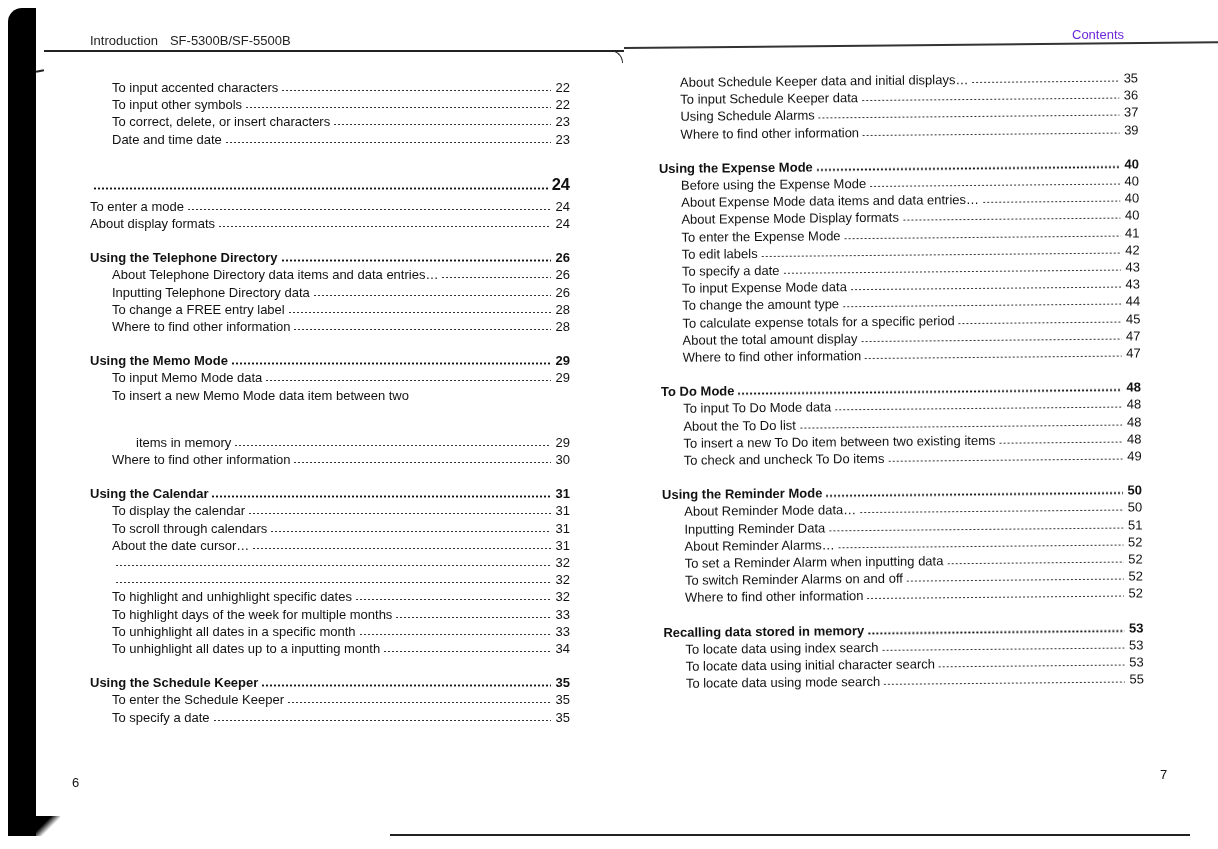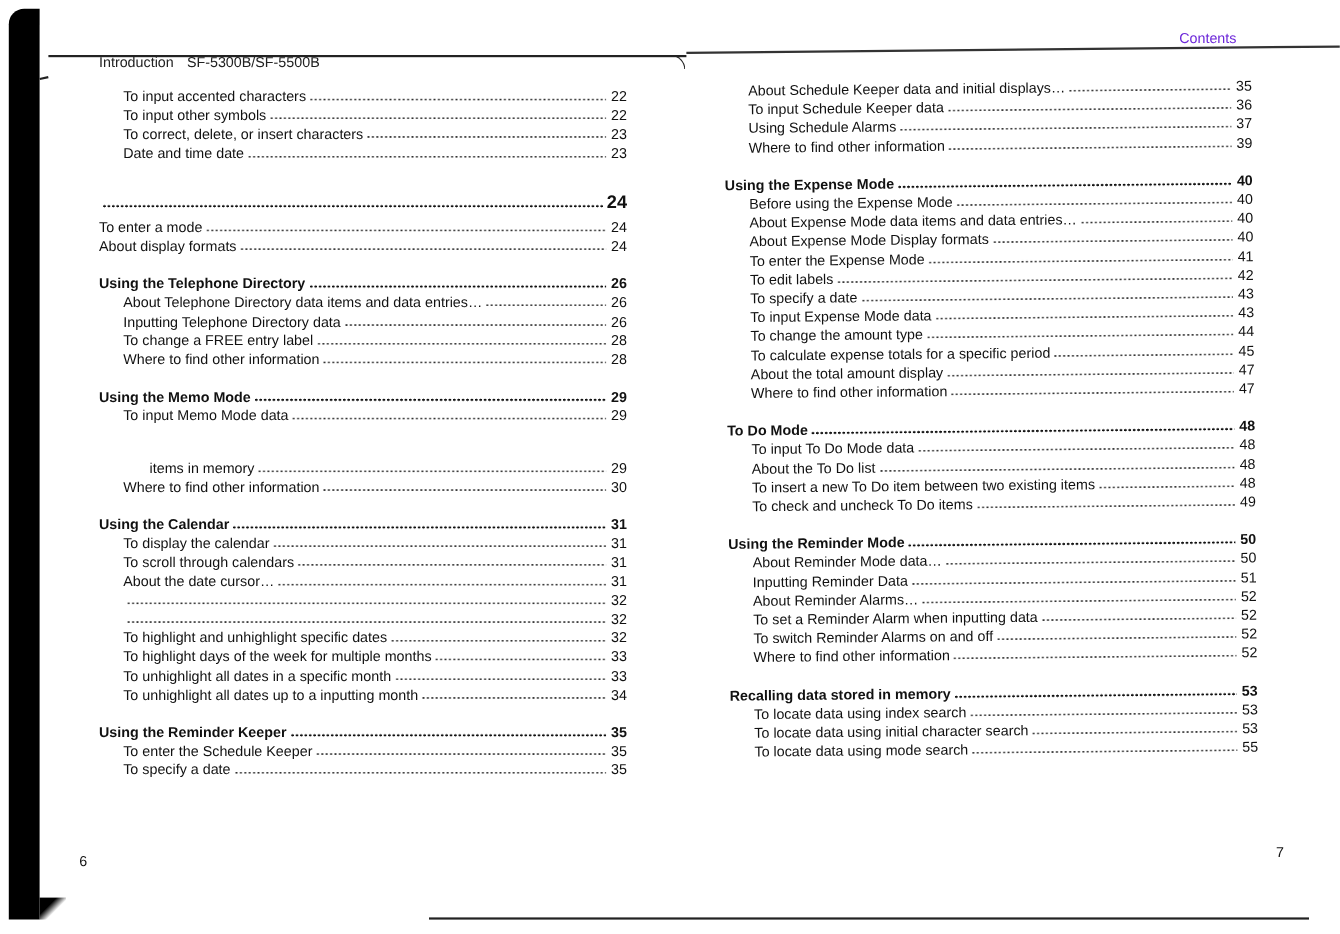--- a/index.html
+++ b/index.html
@@ -11,21 +11,21 @@
     position: absolute; left: 8px; top: 8px; width: 28px; height: 828px;
     background: #000; border-top-left-radius: 14px;
   }
   .binding-foot {
     position: absolute; left: 36px; top: 816px; width: 24px; height: 20px;
     background: linear-gradient(135deg, #000 0%, #000 35%, transparent 60%);
   }
   .tick-mark { position: absolute; left: 36px; top: 70px; width: 8px; height: 2px; background: #222; transform: rotate(-12deg); }
 
   .running-head-left {
-    position: absolute; left: 90px; top: 49px; font-size: 13px; color: #222;
+    position: absolute; left: 90px; top: 33px; font-size: 13px; color: #222;
   }
   .running-head-left .sep { display: inline-block; width: 12px; }
   .running-head-right {
     position: absolute; left: 1072px; top: 27px; font-size: 13px; color: #6d28d9;
   }
   .rule-left {
     position: absolute; left: 44px; top: 50px; width: 580px; height: 1.5px; background: #222;
   }
   .rule-left-curve {
     position: absolute; left: 600px; top: 50px; width: 22px; height: 12px;
@@ -152,20 +152,23 @@
   <div class="entry head">
       <span class="label">Using the Memo Mode</span>
       <span class="leader"></span>
       <span class="page">29</span>
     </div>
   <div class="entry sub">
       <span class="label">To input Memo Mode data</span>
       <span class="leader"></span>
       <span class="page">29</span>
     </div>
+  <div class="entry sub">
+      <span class="label">To insert a new Memo Mode data item between two</span>
+    </div>
   <div class="entry sub2">
       <span class="label">items in memory</span>
       <span class="leader"></span>
       <span class="page">29</span>
     </div>
   <div class="entry sub">
       <span class="label">Where to find other information</span>
       <span class="leader"></span>
       <span class="page">30</span>
     </div>
@@ -215,21 +218,21 @@
       <span class="page">33</span>
     </div>
   <div class="entry sub">
       <span class="label">To unhighlight all dates up to a inputting month</span>
       <span class="leader"></span>
       <span class="page">34</span>
     </div>
 
   <div class="gap-sm"></div>
   <div class="entry head">
-      <span class="label">Using the Reminder Keeper</span>
+      <span class="label">Using the Schedule Keeper</span>
       <span class="leader"></span>
       <span class="page">35</span>
     </div>
   <div class="entry sub">
       <span class="label">To enter the Schedule Keeper</span>
       <span class="leader"></span>
       <span class="page">35</span>
     </div>
   <div class="entry sub">
       <span class="label">To specify a date</span>

